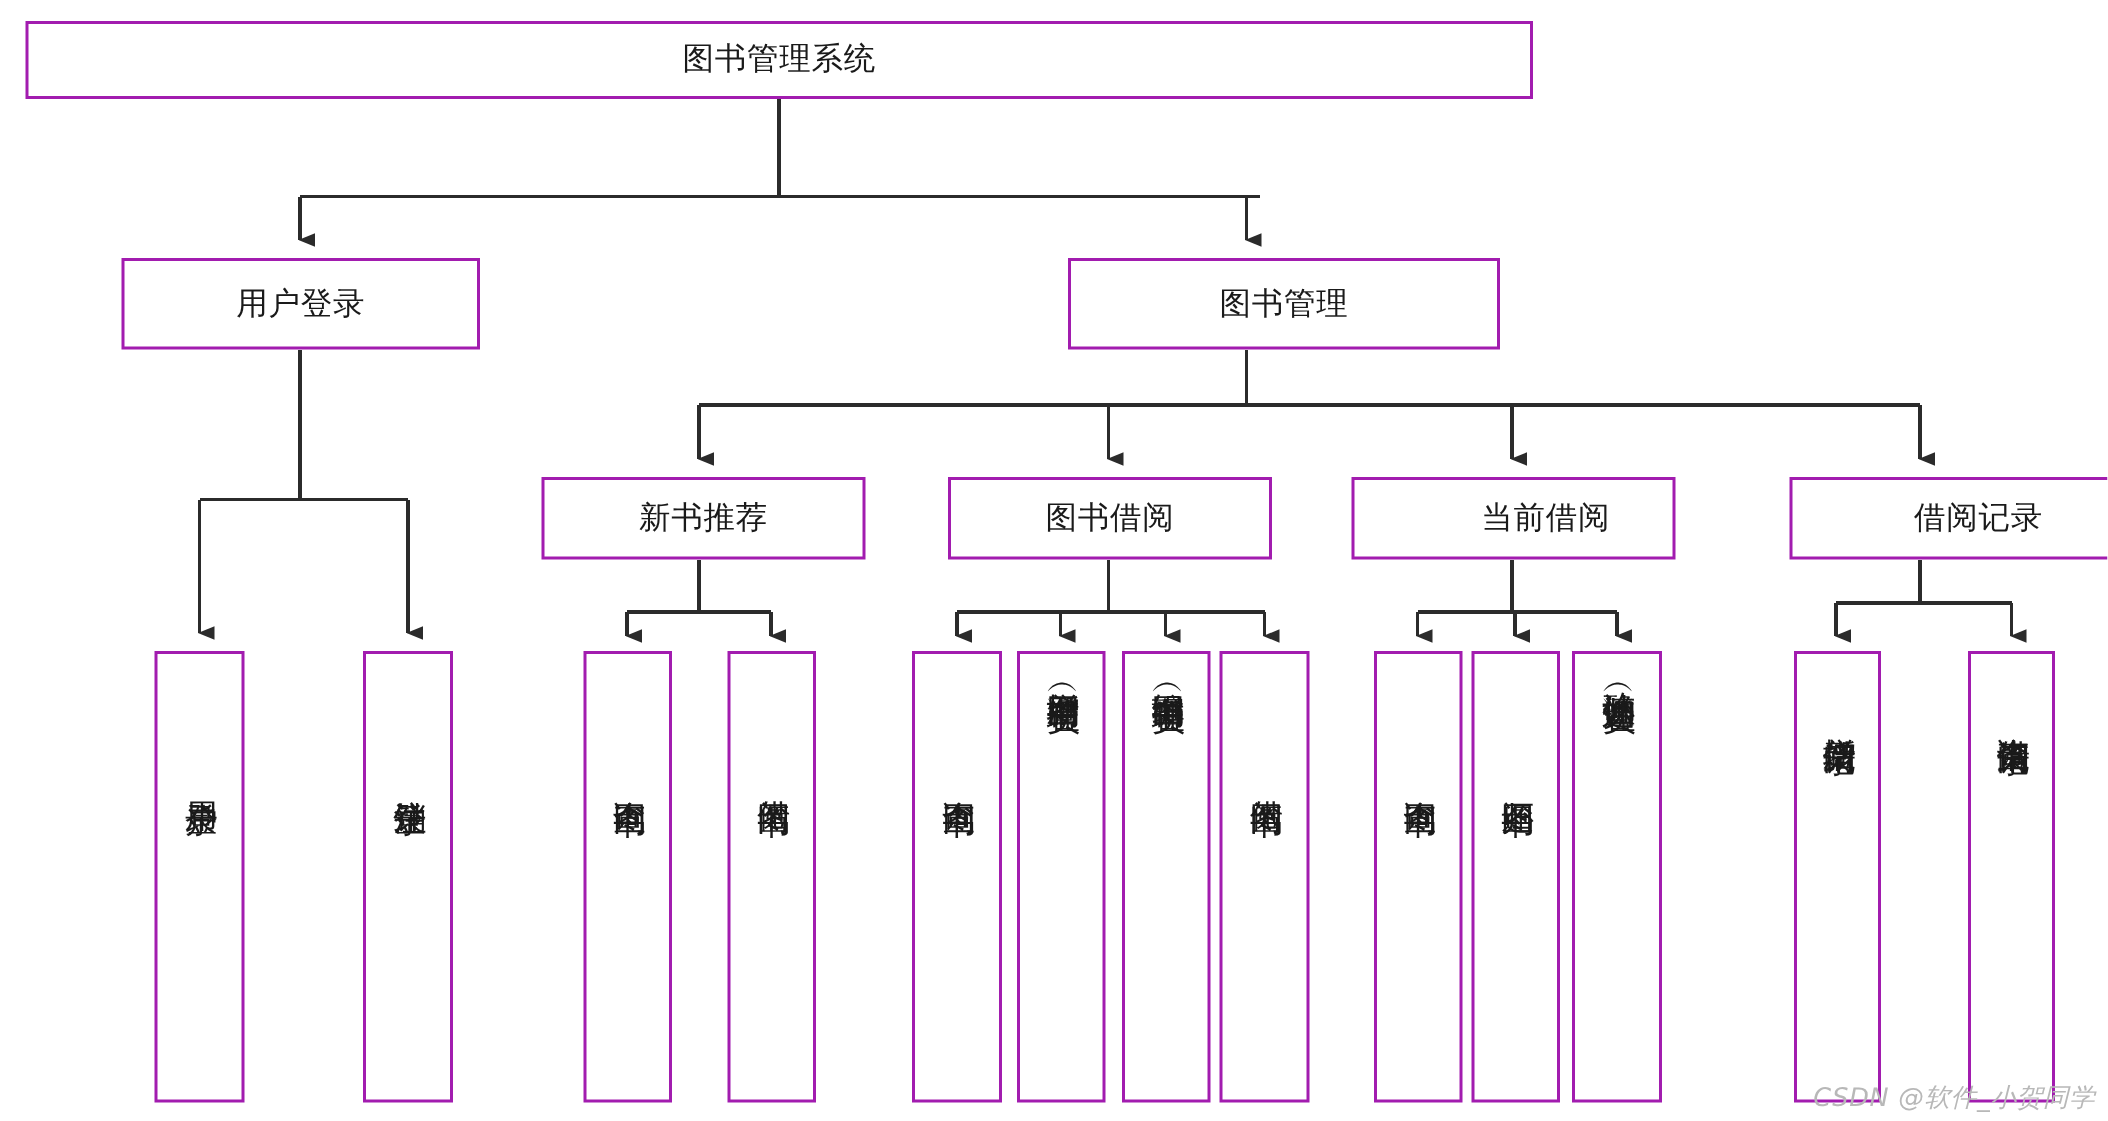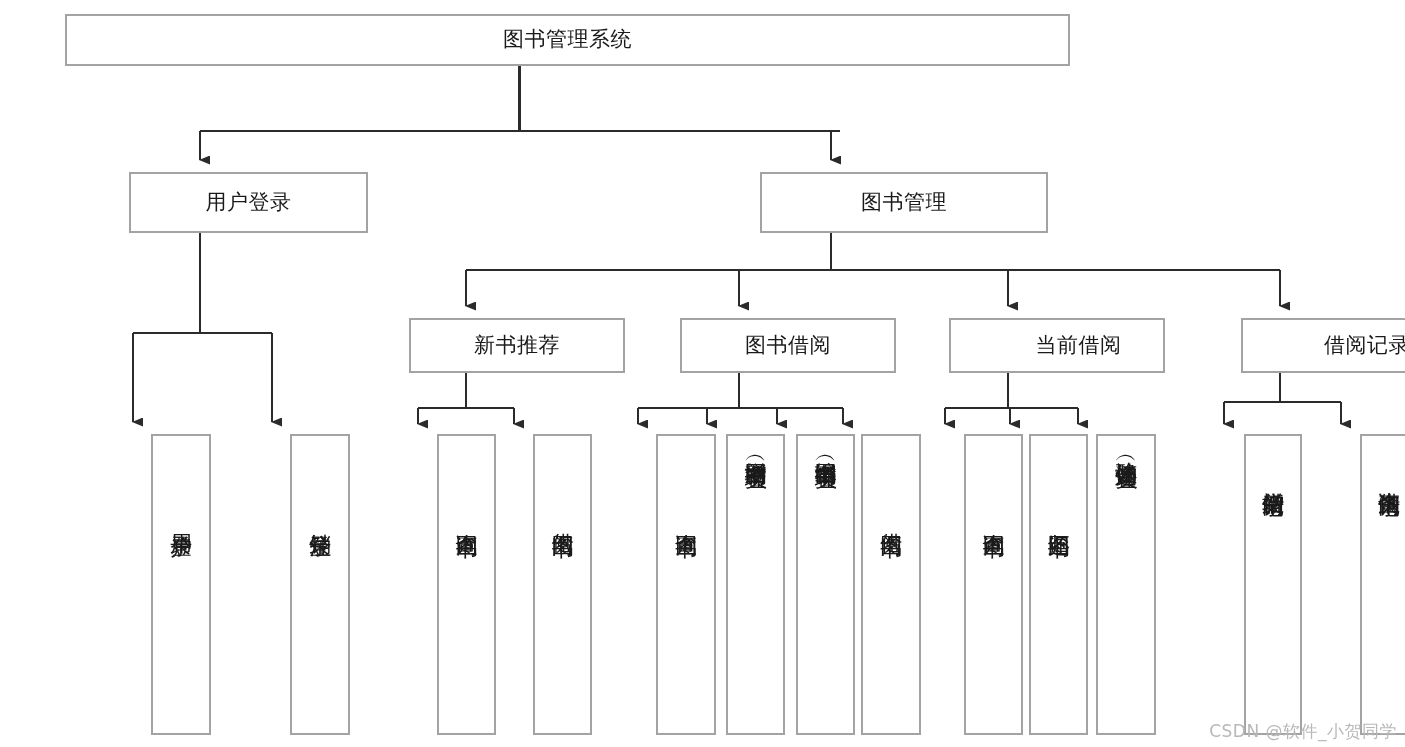--- a/index.html
+++ b/index.html
@@ -22,27 +22,26 @@
     position: absolute;
     left: 0;
     top: 0;
     width: 1405px;
     height: 747px;
     pointer-events: none;
   }
   .node {
     position: absolute;
     box-sizing: border-box;
-    border: 2px solid #a3a3a3;
+    border: 2px solid #a21caf;
     background: #ffffff;
     display: flex;
     align-items: center;
     justify-content: center;
     color: #1a1a1a;
-    margin-left: 48px;
   }
   .node.horiz .node-label {
     writing-mode: horizontal-tb;
     font-size: 21px;
     line-height: 1.1;
     letter-spacing: 0.5px;
     white-space: nowrap;
   }
   .node.vert {
     align-items: flex-start;
@@ -65,20 +64,21 @@
   }
   #watermark {
     position: absolute;
     right: 8px;
     bottom: 4px;
     font-size: 17px;
     color: #b8b8b8;
     letter-spacing: 0.5px;
     white-space: nowrap;
     user-select: none;
+    font-style: italic;
   }
 </style>
 </head>
 <body>
 
 <div id="diagram-root">
 
   <svg id="edges-layer" viewBox="0 0 1405 747" width="1405" height="747">
     <defs>
       <marker id="arrowhead" markerWidth="9" markerHeight="11" refX="4.5" refY="10" orient="auto" markerUnits="userSpaceOnUse">

